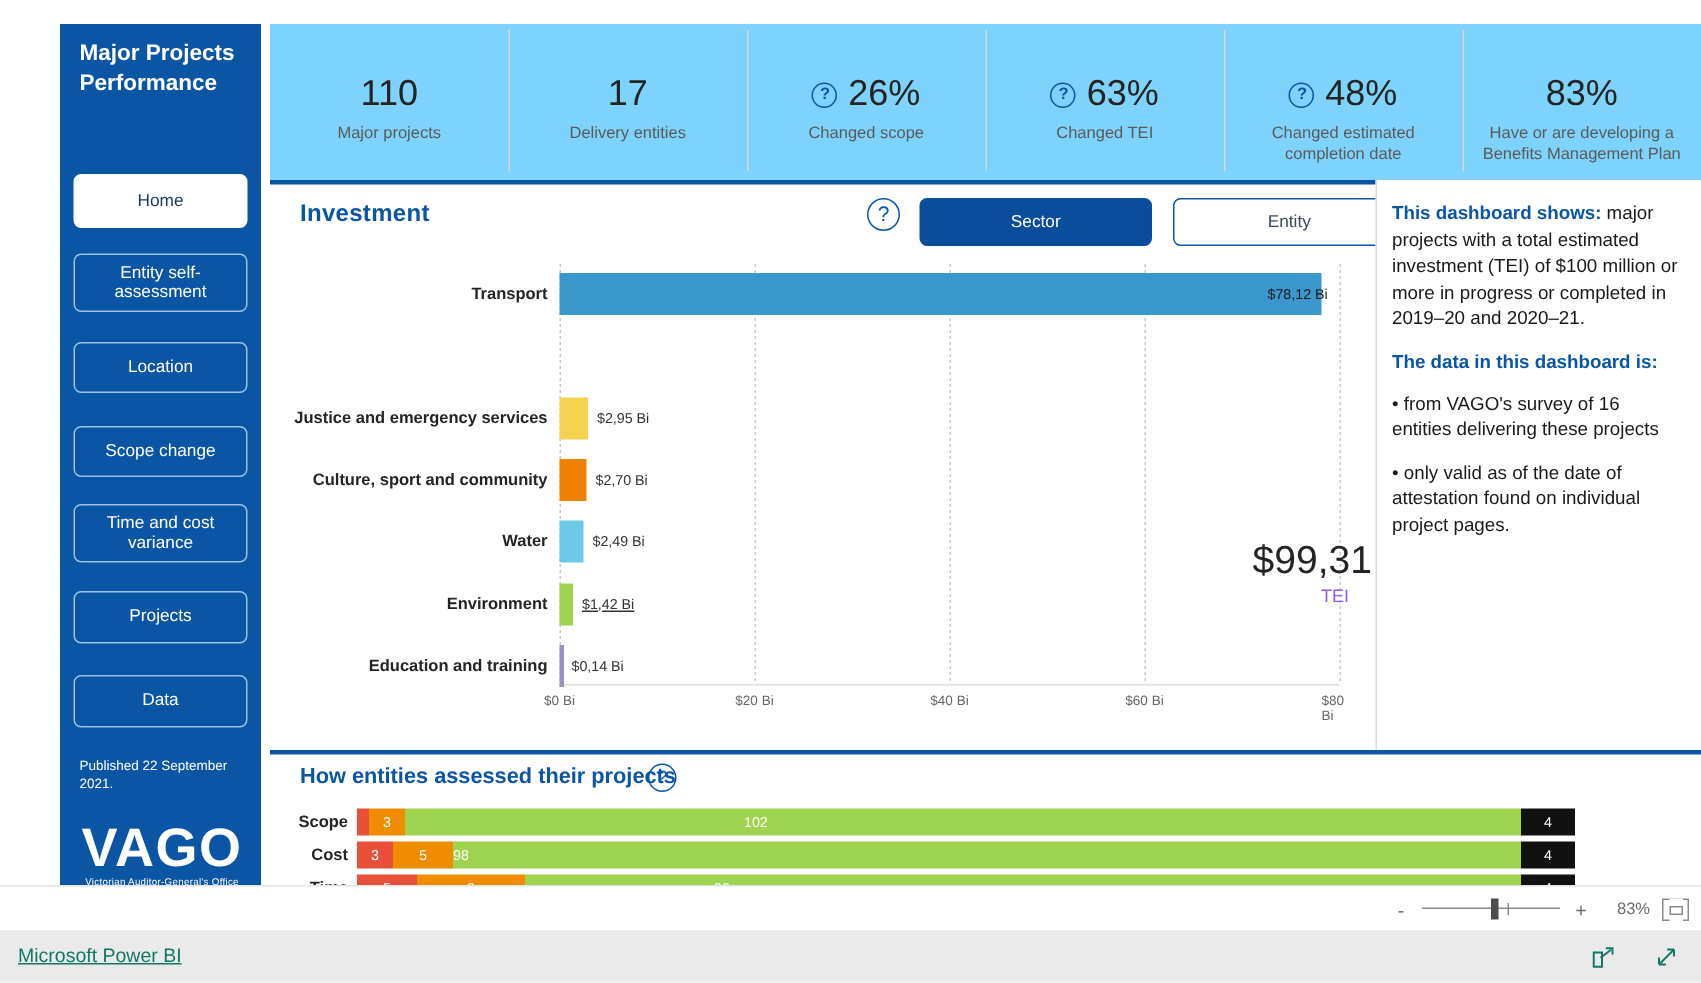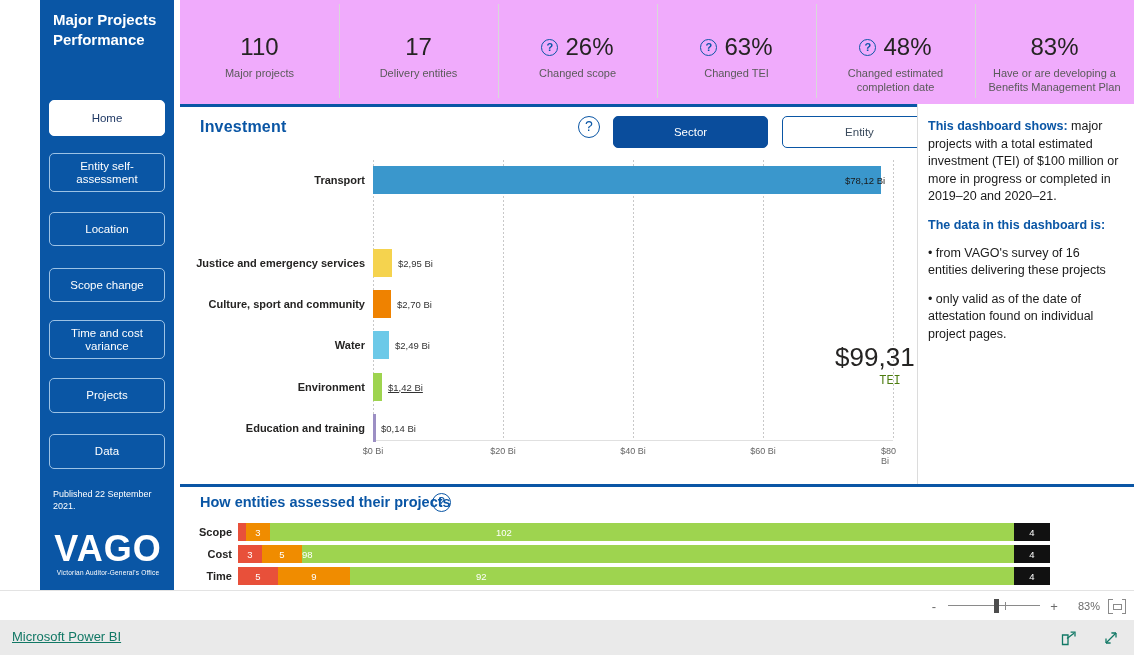--- a/index.html
+++ b/index.html
@@ -5,21 +5,21 @@
   * { box-sizing: border-box; margin: 0; padding: 0; }
   html, body {
     width: 1134px; height: 655px;
     font-family: "Liberation Sans", sans-serif;
     background: #ffffff;
     overflow: hidden;
   }
   #app { position: relative; width: 1134px; height: 655px; background:#fff; }
 
   
-  #canvas { position:absolute; left:0; top:0; width:1134px; height:590px; background:#ffffff; }
+  #canvas { position:absolute; left:0; top:16px; width:1134px; height:590px; background:#ffffff; }
 
   
   #sidebar {
     position:absolute; left:40px; top:0; width:134px; height:590px;
     background:#0a56a5; color:#fff;
   }
   #sb-title {
     position:absolute; left:13px; top:10px; width:112px;
     font-size:15px; font-weight:bold; line-height:20px; color:#fff;
   }
@@ -36,21 +36,21 @@
     position:absolute; left:13px; top:488px; width:112px;
     font-size:9px; line-height:12px; color:#ffffff;
   }
   #vago-logo { position:absolute; left:10px; top:530px; width:116px; text-align:center; }
   #vago-word { font-size:36px; font-weight:bold; letter-spacing:1px; color:#fff; line-height:38px; }
   #vago-sub { font-size:6.5px; letter-spacing:.2px; color:#fff; margin-top:1px; }
 
   
   #kpi-strip {
     position:absolute; left:180px; top:0; width:954px; height:104px;
-    background:#f0abfc; display:flex;
+    background:#7dd3fc; display:flex;
   }
   .kpi { flex:1; position:relative; padding-top:34px; text-align:center; }
   .kpi + .kpi::before {
     content:""; position:absolute; left:0; top:4px; width:1px; height:94px; background:#d8d8d8;
   }
   .kpi-val-row { display:flex; align-items:center; justify-content:center; gap:7px; }
   .kpi-value { font-size:24px; color:#252423; font-weight:normal; line-height:26px; }
   .kpi-label { font-size:11px; color:#5a5a5a; margin-top:6px; line-height:14px; padding:0 8px; }
   .q-icon {
     width:17px; height:17px; border:1.5px solid #0a56a5; border-radius:50%;
@@ -89,21 +89,21 @@
     font-size:11px; font-weight:bold; color:#252423; text-align:right;
   }
   .bar { position:absolute; left:193px; top:6px; height:28px; }
   .bar-val-out { position:absolute; top:0; height:40px; display:flex; align-items:center;
                  font-size:9.5px; color:#333; white-space:nowrap; }
   .bar-val-in { position:absolute; top:0; height:40px; display:flex; align-items:center;
                 font-size:9.5px; color:#1a1a1a; white-space:nowrap;margin-left:25px; }
   .tick { position:absolute; top:286px; font-size:9px; color:#666; transform:translateX(-50%); }
   #tei-block { position:absolute; left:610px; top:182px; width:200px; text-align:center; }
   #tei-value { font-size:26px; color:#252423; line-height:30px; }
-  #tei-label { font-size:12px; color:#4d7c0f; margin-top:2px;font-family:Liberation Mono, monospace; }
+  #tei-label { font-size:12px; color:#8b5cf6; margin-top:2px; }
 
   
   #info-panel {
     position:absolute; left:917px; top:104px; width:217px; height:380px;
     background:#fff; padding:14px 12px 0 10px; border-left:1px solid #dcdcdc;
   }
   .info-h { font-size:12.5px; font-weight:bold; color:#0a56a5; line-height:17px; }
   .info-p { font-size:12.5px; color:#1a1a1a; line-height:17.5px; }
   .info-gap { height:11px; }
 

